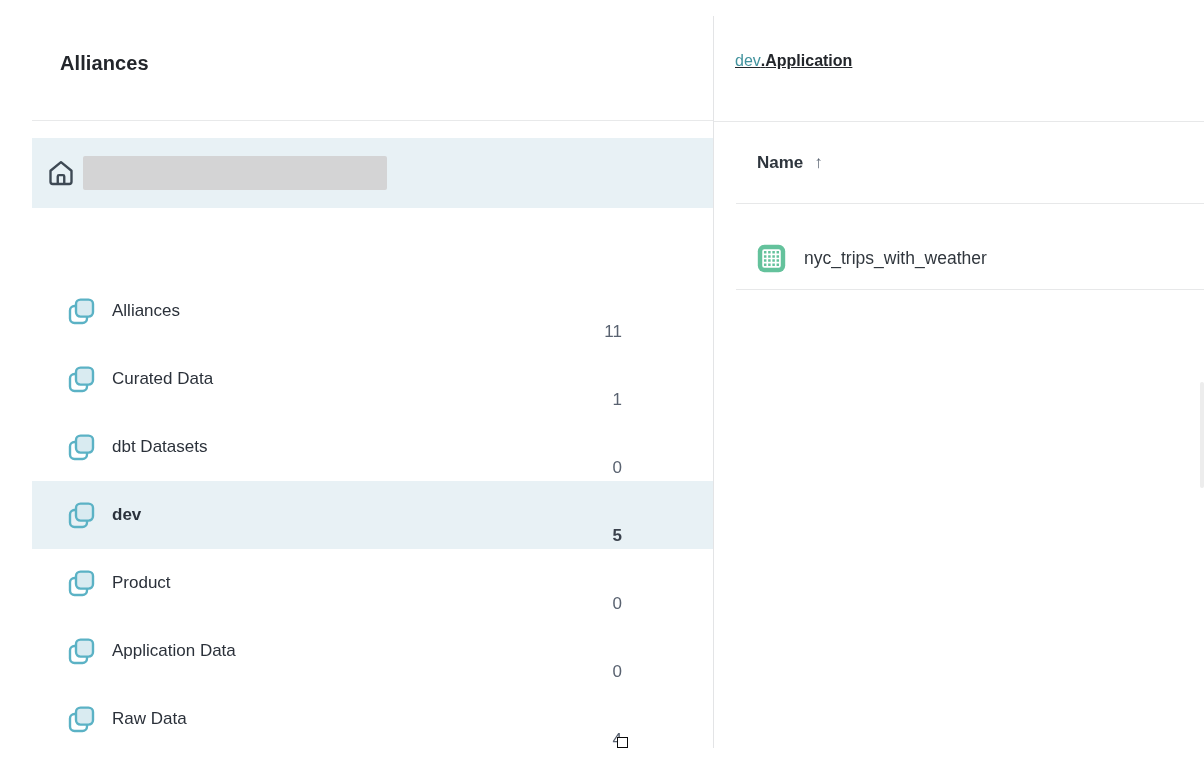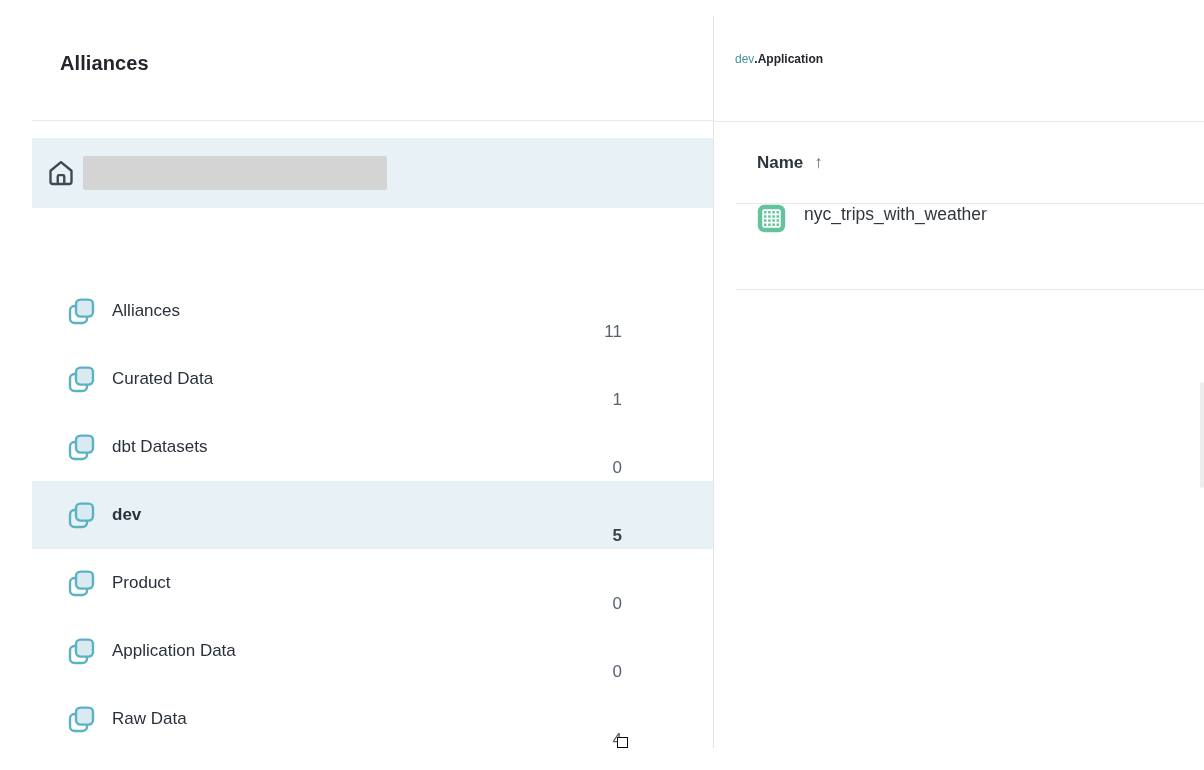--- a/index.html
+++ b/index.html
@@ -30,31 +30,31 @@
   .space-row.selected .space-label { font-weight: 700; color: #2b323c; }
   .space-row.selected .space-count { font-weight: 700; color: #3a414c; }
 
   .tofu { position: absolute; left: 617px; top: 737px; width: 11px; height: 11px; border: 1.5px solid #0a0a0a; background: #fff; }
 
   
   .v-divider { position: absolute; left: 713px; top: 16px; width: 1px; height: 732px; background: #e3e4e6; }
 
   
   .detail { position: absolute; left: 714px; top: 0; width: 490px; height: 770px; }
-  .detail-title { position: absolute; left: 21px; top: 52px; font-size: 12px; font-weight: 400; }
+  .detail-title { position: absolute; left: 21px; top: 52px; font-size: 16px; font-weight: 400; text-decoration: underline; }
   .bc-space { color: #43939e; cursor: pointer; }
   .bc-sep, .bc-page { color: #23262b; font-weight: 700; }
   .detail-header-divider { position: absolute; left: 0; top: 121px; width: 490px; height: 1px; background: #e7e8e9; }
 
   .col-header { position: absolute; left: 43px; top: 150px; height: 26px; display: flex; align-items: center; cursor: pointer; }
   .col-header .col-label { font-size: 17px; font-weight: 700; color: #2e353d; }
   .col-header .sort { margin-left: 11px; font-size: 17px; color: #5b6573; }
 
   .col-divider { position: absolute; left: 22px; top: 203px; width: 468px; height: 1px; background: #e7e8e9; }
-  .dataset-row { position: absolute; left: 43px; top: 204px; width: 447px; height: 76px; display: flex; cursor: pointer; }
+  .dataset-row { position: absolute; left: 43px; top: 220px; width: 447px; height: 76px; display: flex; align-items: center; cursor: pointer; }
   .dataset-icon { display: inline-flex; width: 29px; height: 29px; }
   .dataset-name { margin-left: 18px; font-size: 17.5px; color: #31373e; }
   .row-divider { position: absolute; left: 22px; top: 289px; width: 468px; height: 1px; background: #e7e8e9; }
 
   .scroll-hint { position: absolute; left: 486px; top: 382px; width: 4px; height: 106px; background: #ededed; border-radius: 2px; }
 
   svg { display: block; }
 </style>
 </head>
 <body>

